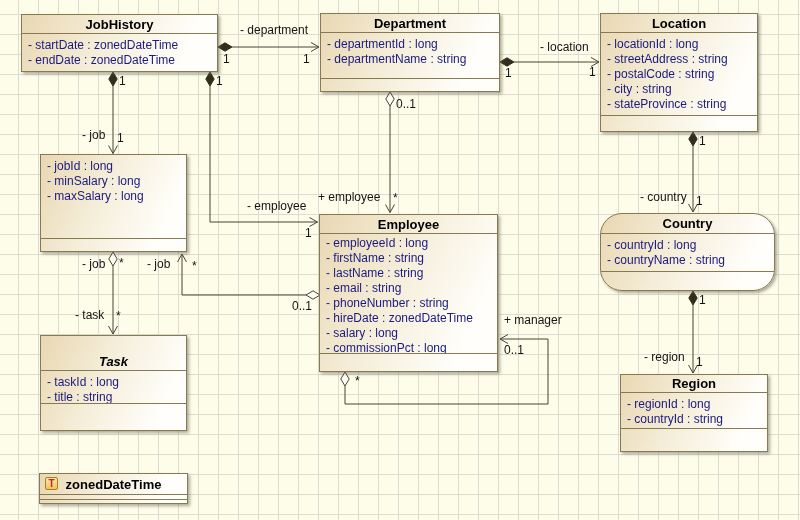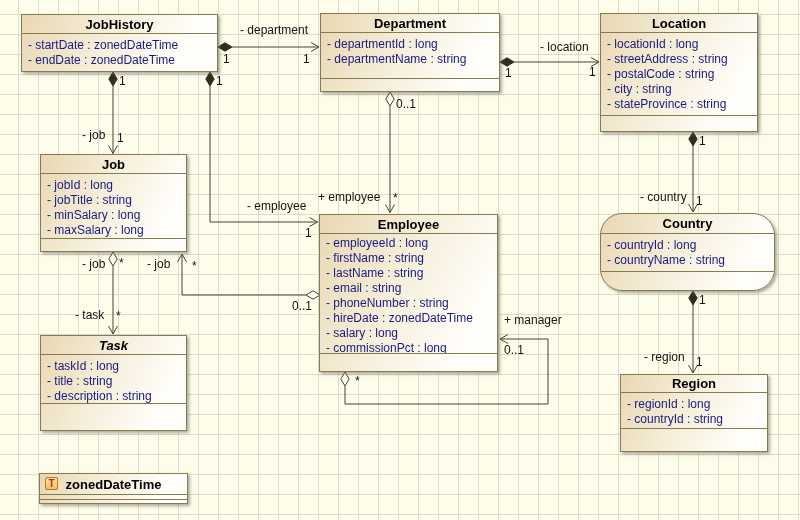--- a/index.html
+++ b/index.html
@@ -108,24 +108,22 @@
       <div class="attr">- locationId : long</div>
       <div class="attr">- streetAddress : string</div>
       <div class="attr">- postalCode : string</div>
       <div class="attr">- city : string</div>
       <div class="attr">- stateProvince : string</div>
     </div>
     <div class="uml-empty" style="height:15px;"></div>
   </div>
 
   <div class="uml-class" style="left:40px;top:154px;width:147px;height:98px;">
-    <div class="uml-title" style="height:18px;">Job</div>
     <div class="uml-attrs">
       <div class="attr">- jobId : long</div>
-      <div class="attr">- jobTitle : string</div>
       <div class="attr">- minSalary : long</div>
       <div class="attr">- maxSalary : long</div>
     </div>
     <div class="uml-empty" style="height:12px;"></div>
   </div>
 
   <div class="uml-class" style="left:319px;top:214px;width:179px;height:158px;">
     <div class="uml-title" style="height:18px;">Employee</div>
     <div class="uml-attrs tight">
       <div class="attr">- employeeId : long</div>
@@ -143,21 +141,21 @@
   <div class="uml-class" style="left:600px;top:213px;width:175px;height:78px;border-radius:22px;">
     <div class="uml-title" style="height:19px;">Country</div>
     <div class="uml-attrs">
       <div class="attr">- countryId : long</div>
       <div class="attr">- countryName : string</div>
     </div>
     <div class="uml-empty" style="height:18px;"></div>
   </div>
 
   <div class="uml-class" style="left:40px;top:335px;width:147px;height:96px;">
-    <div class="uml-title italic" style="height:18px;">Task</div>
+    <div class="uml-title italic" style="height:18px;margin-top:16px;">Task</div>
     <div class="uml-attrs">
       <div class="attr">- taskId : long</div>
       <div class="attr">- title : string</div>
       <div class="attr">- description : string</div>
     </div>
     <div class="uml-empty" style="height:26px;"></div>
   </div>
 
   <div class="uml-class" style="left:620px;top:374px;width:148px;height:78px;">
     <div class="uml-title" style="height:17px;">Region</div>

